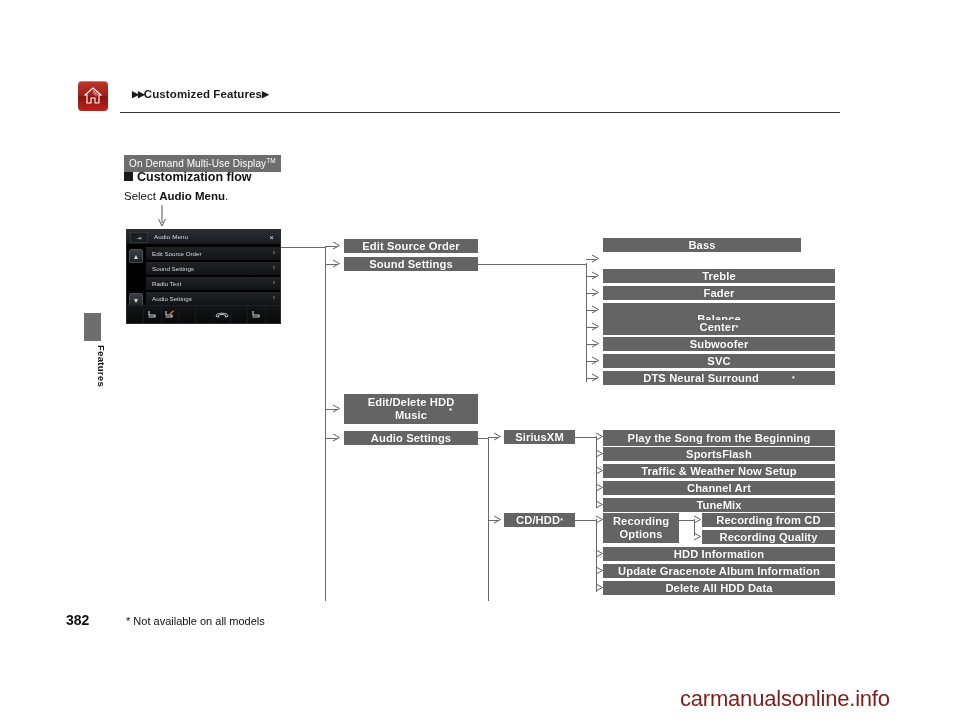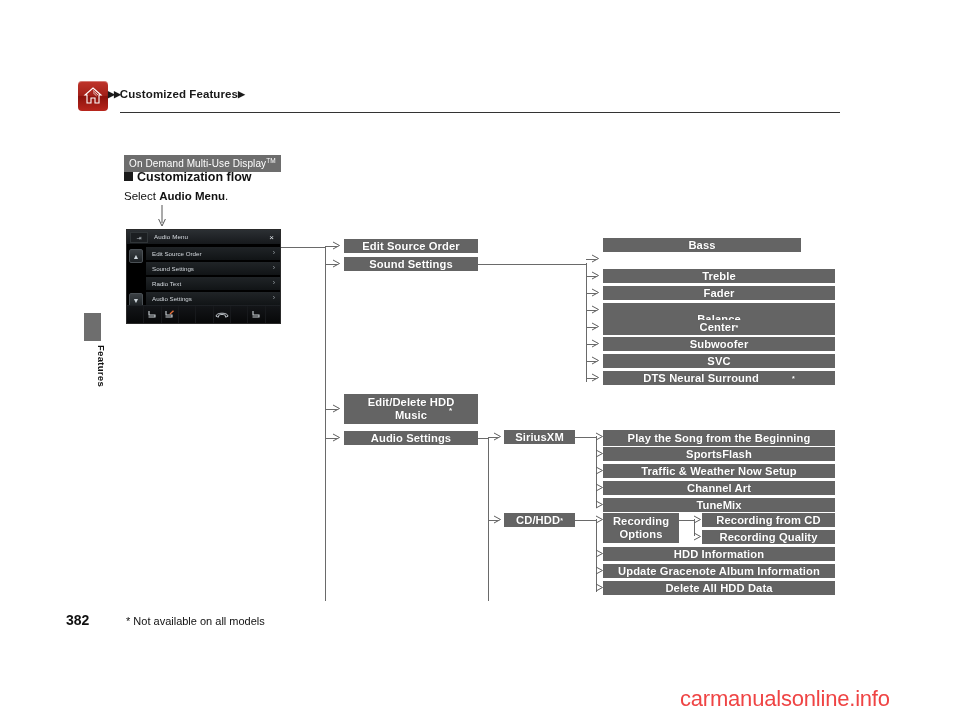--- a/index.html
+++ b/index.html
@@ -27,21 +27,21 @@
     left: 78px; top: 81px;
     width: 30px; height: 30px;
     border-radius: 4px;
     background: linear-gradient(180deg, #c0352b 0%, #a32019 48%, #8c120c 52%, #b8261d 100%);
     box-shadow: inset 0 1px 0 rgba(255,255,255,0.35);
   }
   .home-icon svg { display:block; margin: 4px auto 0; }
 
   .breadcrumb {
     position: absolute;
-    left: 108px; top: 88px;
+    left: 132px; top: 88px;
     font-size: 11.5px;
     color: #1a1a1a;
     font-weight: bold;
     letter-spacing: 0.1px;
     white-space: nowrap;
   }
   .breadcrumb .tri {
     font-size: 9px;
     vertical-align: 1px;
     letter-spacing: -1px;
@@ -249,21 +249,21 @@
   .footnote {
     position: absolute;
     left: 126px; top: 615px;
     font-size: 11px;
     color: #111;
   }
   .watermark {
     position: absolute;
     left: 680px; top: 686px;
     font-size: 22px;
-    color: #ef4444;
+    color: #7f1d1d;
     letter-spacing: -0.2px;
   }
 </style>
 </head>
 <body>
 
 <div id="page">
 
   <div class="home-icon">
     <svg width="22" height="22" viewBox="0 0 22 22" aria-hidden="true">

